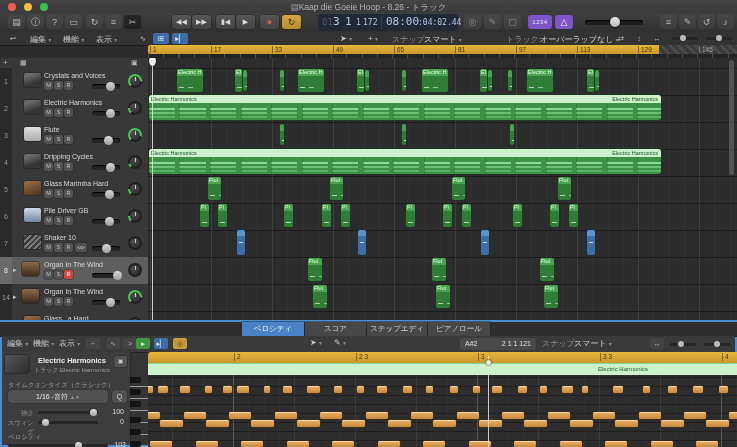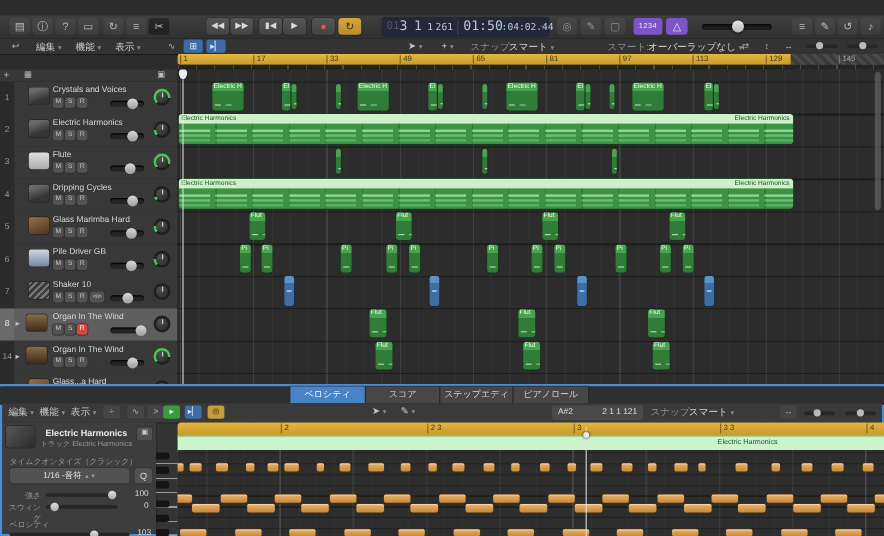--- a/index.html
+++ b/index.html
@@ -120,43 +120,49 @@
        repeating-linear-gradient(90deg,rgba(255,255,255,.02) 0 1px,transparent 1px 15.25px);
      background-position:0 2px,24px 0,24px 0;}
   .barline{top:0;width:1px;height:72px;background:rgba(255,255,255,.14);}
   .note{height:7px;border-radius:1.5px;background:linear-gradient(#eab269,#c8893a);box-shadow:inset 0 1px 0 rgba(255,255,255,.45),0 0 0 .5px #4c3310;}
   .glyph{display:inline-block;}
 </style>
 </head>
 <body>
 <div id="app">
 
+<div class="abs" id="titlebar">
+  <div class="abs traffic" style="left:8px;background:#f25e56;"></div>
+  <div class="abs traffic" style="left:24px;background:#f6bd3e;"></div>
+  <div class="abs traffic" style="left:40px;background:#3ac24d;"></div>
+  <div class="abs" id="title"><span class="glyph" style="color:#9a9a9a;">▤ </span><span>Kaap die Goeie Hoop - 8.26 - トラック</span></div>
+</div>
 
 <div class="abs" id="toolbar">
       <div class="tbtn abs" style="left: 8px; width: 17px;">▤</div>
       <div class="tbtn abs" style="left: 27px; width: 17px;">ⓘ</div>
       <div class="tbtn abs" style="left: 46px; width: 17px;">?</div>
       <div class="tbtn abs" style="left: 65px; width: 17px;">▭</div>
       <div class="tbtn abs" style="left: 86px; width: 17px;">↻</div>
       <div class="tbtn abs" style="left: 105px; width: 17px;">≡</div>
       <div class="tbtn pressed abs" style="left: 124px; width: 17px;">✂</div>
       <div class="trbtn abs" style="left: 172px;">◀◀</div>
       <div class="trbtn abs" style="left: 192px;">▶▶</div>
       <div class="trbtn abs" style="left: 216px;">▮◀</div>
       <div class="trbtn abs" style="left: 236px;">▶</div>
       <div class="trbtn rec abs" style="left: 260px;">●</div>
       <div class="trbtn cyc abs" style="left: 282px;">↻</div>
       <div class="abs" id="lcd" style="">
         <span class="abs dim" style="left:4px;top:3px;font-size:9px;">01</span>
         <span class="abs" style="left:15px;top:1px;font-size:11px;">3</span>
         <span class="abs" style="left:27px;top:1px;font-size:11px;">1</span>
         <span class="abs" style="left:38px;top:4px;font-size:8px;">1</span>
-        <span class="abs" style="left:45px;top:4px;font-size:8px;">261</span>
+        <span class="abs" style="left:45px;top:4px;font-size:8px;">172</span>
         <span class="sep"></span>
-        <span class="abs" style="left:68px;top:1px;font-size:11px;">01:50</span>
+        <span class="abs" style="left:68px;top:1px;font-size:11px;">08:00</span>
         <span class="abs" style="left:100px;top:4px;font-size:8px;">:04:02.44</span>
         <span class="abs dim" style="left:132px;top:5px;font-size:6px;">▾</span>
       </div>
       <div class="tbtn abs" style="left: 464px; width: 17px; color: rgb(143, 143, 143);">◎</div>
       <div class="tbtn abs" style="left: 484px; width: 17px; color: rgb(143, 143, 143);">✎</div>
       <div class="tbtn abs" style="left: 504px; width: 17px; color: rgb(143, 143, 143);">▢</div>
       <div class="tbtn purple abs" style="left: 528px; width: 24px; font-size: 6px; letter-spacing: 0.5px;">1234</div>
       <div class="tbtn purple abs" style="left: 555px; width: 18px;">△</div>
       <div class="slider-track abs" style="left: 585px; top: 7px; width: 58px;"></div>
       <div class="slider-thumb abs" style="left: 610px; top: 4px;"></div>
@@ -171,21 +177,21 @@
       <div class="menu abs" style="left: 30px;">編集 <span class="chev">▾</span></div>
       <div class="menu abs" style="left: 63px;">機能 <span class="chev">▾</span></div>
       <div class="menu abs" style="left: 96px;">表示 <span class="chev">▾</span></div>
       <div class="miniico abs" style="left: 136px; width: 14px;">∿</div>
       <div class="miniico blue abs" style="left: 153px; width: 16px;">⊞</div>
       <div class="miniico blue abs" style="left: 172px; width: 16px;">▸▏</div>
       <div class="menu abs" style="left: 340px;">➤ <span class="chev">▾</span></div>
       <div class="menu abs" style="left: 368px;">+ <span class="chev">▾</span></div>
       <div class="ddlab abs" style="left: 392px;">スナップ:</div>
       <div class="ddl abs" style="left: 424px;">スマート <span style="color:#888;font-size:6px;">▾</span></div>
-      <div class="ddlab abs" style="left: 506px;">スマート:</div>
+      <div class="ddlab abs" style="left: 506px;">トラック:</div>
       <div class="ddl abs" style="left: 540px;">オーバーラップなし <span style="color:#888;font-size:6px;">▾</span></div>
       <div class="miniico abs" style="left: 614px; width: 14px;">⇄</div>
       <div class="miniico abs" style="left: 632px; width: 14px;">↕</div>
       <div class="miniico abs" style="left: 650px; width: 14px;">↔</div>
       <div class="pslider abs" style="left: 672px; top: 5px; width: 26px; height: 3px;"></div>
       <div class="abs" style="left: 680px; top: 3px; width: 6px; height: 6px; border-radius: 50%; background: rgb(187, 187, 187);"></div>
       <div class="pslider abs" style="left: 706px; top: 5px; width: 26px; height: 3px;"></div>
       <div class="abs" style="left: 716px; top: 3px; width: 6px; height: 6px; border-radius: 50%; background: rgb(187, 187, 187);"></div>
     </div>
 

